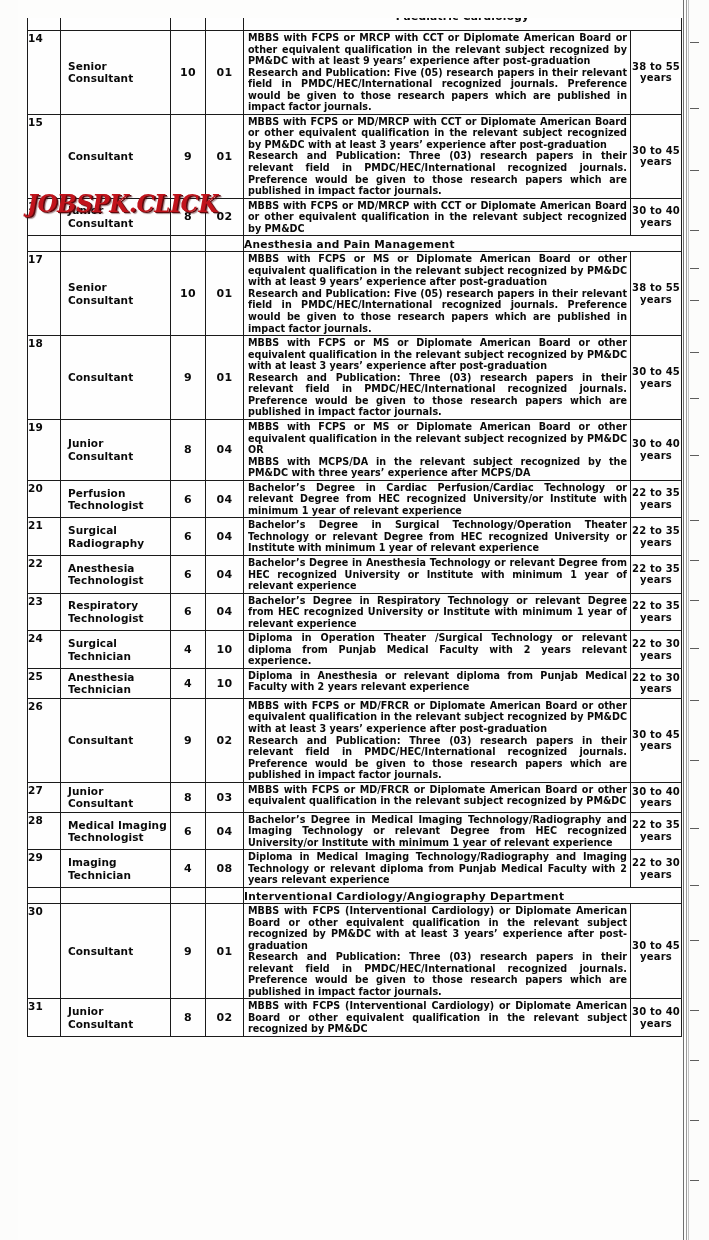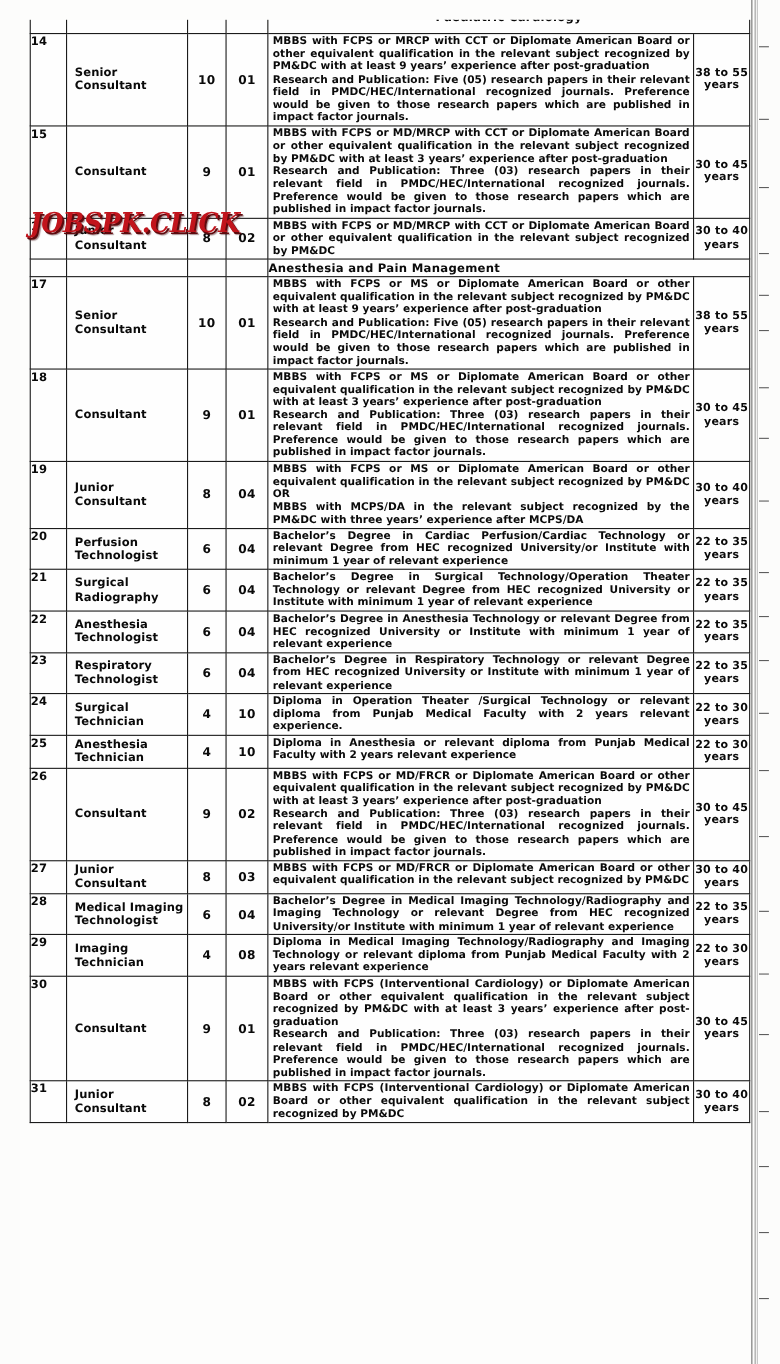--- a/index.html
+++ b/index.html
@@ -294,20 +294,27 @@
         </tr>
         <tr>
           <td class="sn">29</td>
           <td class="post">Imaging Technician</td>
           <td class="num">4</td>
           <td class="num">08</td>
           <td class="desc">
             <p>Diploma in Medical Imaging Technology/Radiography and Imaging Technology or relevant diploma from Punjab Medical Faculty with 2 years relevant experience</p>
           </td>
           <td class="age">22 to 30 years</td>
+        </tr>
+        <tr class="section">
+          <td class="blank"></td>
+          <td class="blank"></td>
+          <td class="blank"></td>
+          <td class="blank"></td>
+          <td colspan="2">Interventional Cardiology/Angiography Department</td>
         </tr>
         <tr>
           <td class="sn">30</td>
           <td class="post">Consultant</td>
           <td class="num">9</td>
           <td class="num">01</td>
           <td class="desc">
             <p>MBBS with FCPS (Interventional Cardiology) or Diplomate American Board or other equivalent qualification in the relevant subject recognized by PM&amp;DC  with at least 3 years’ experience after post-graduation</p>
             <p>Research and Publication: Three (03) research papers in their relevant field in PMDC/HEC/International recognized journals. Preference would be given to those research papers which are published in impact factor journals.</p>
           </td>

